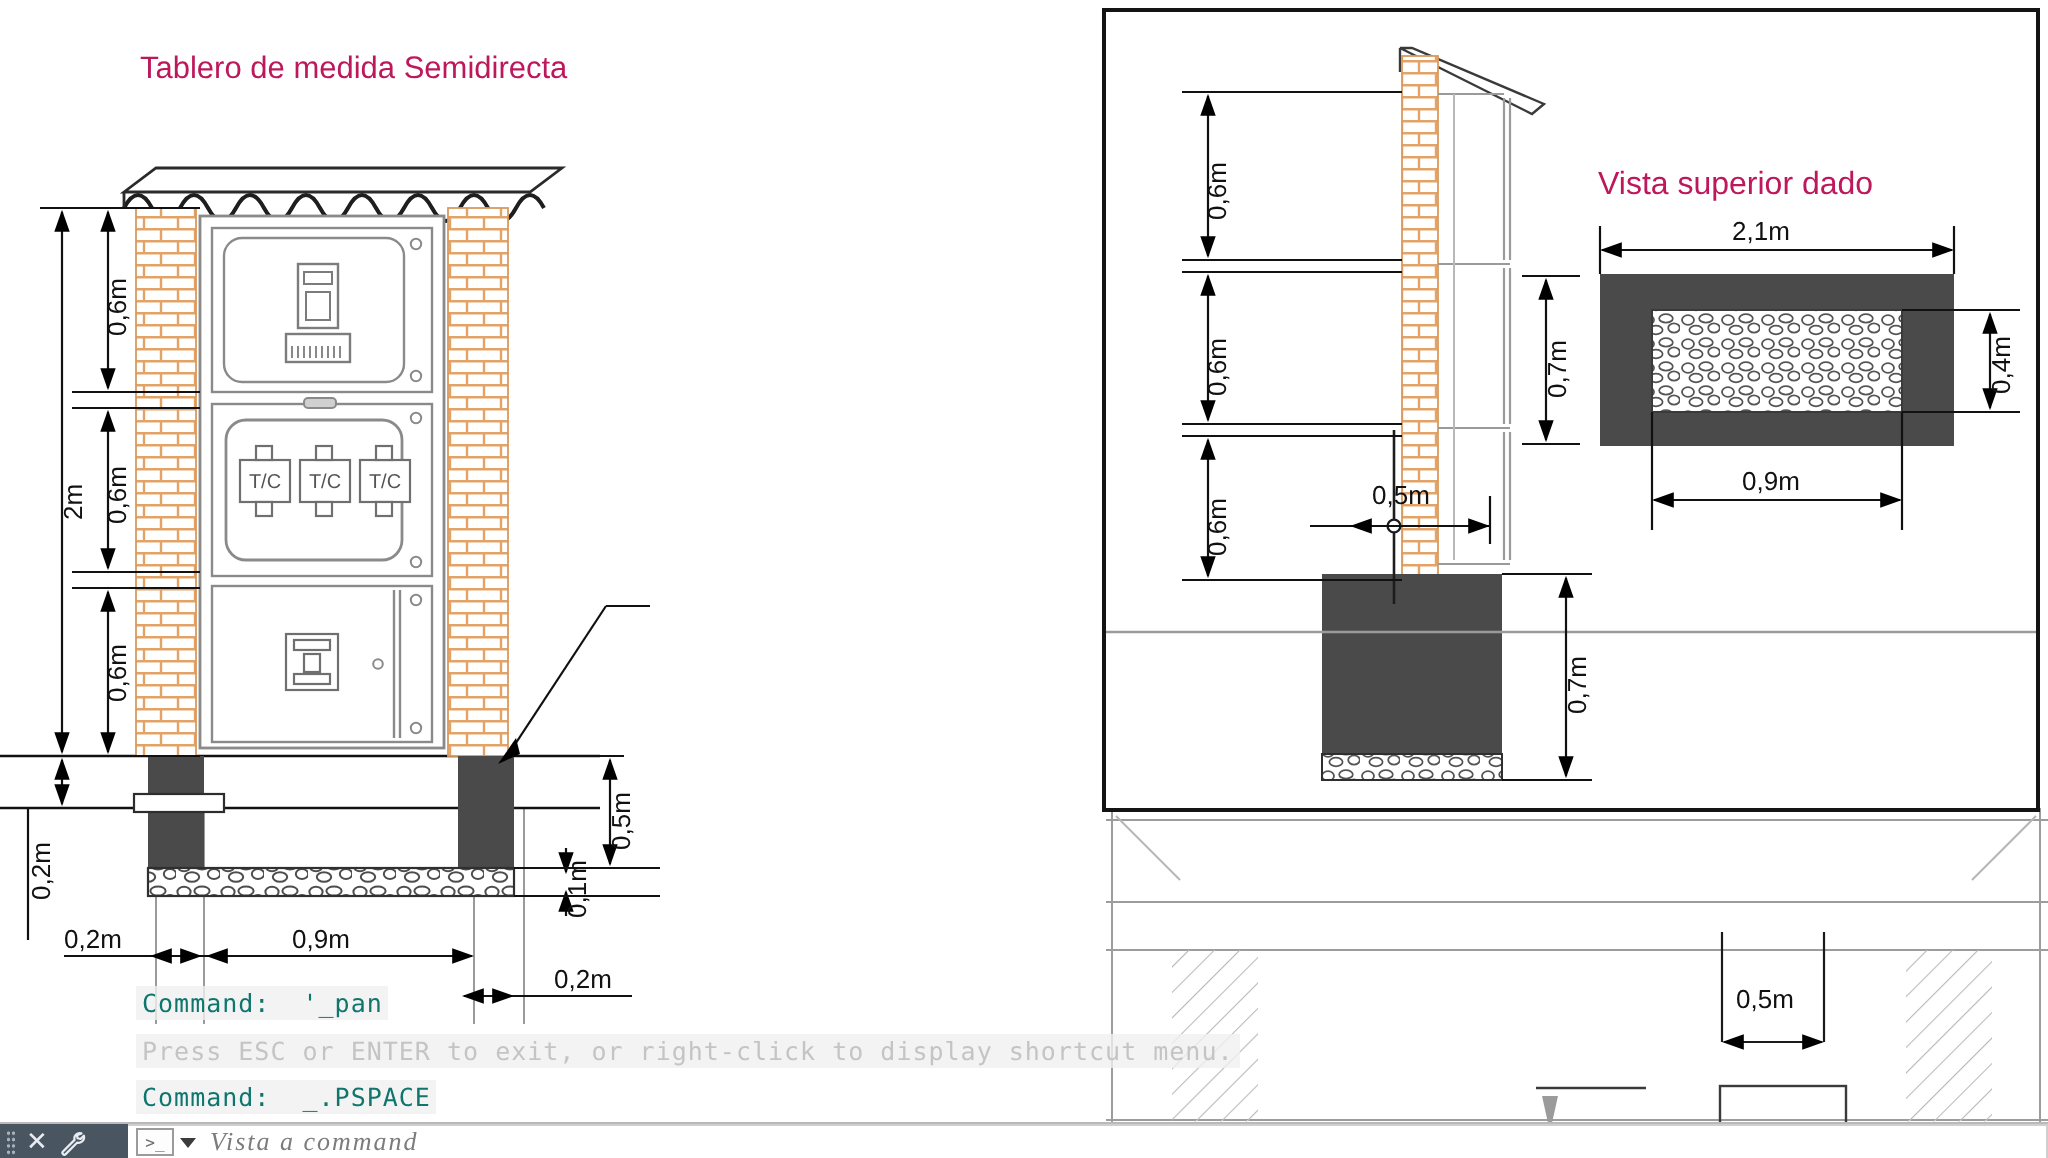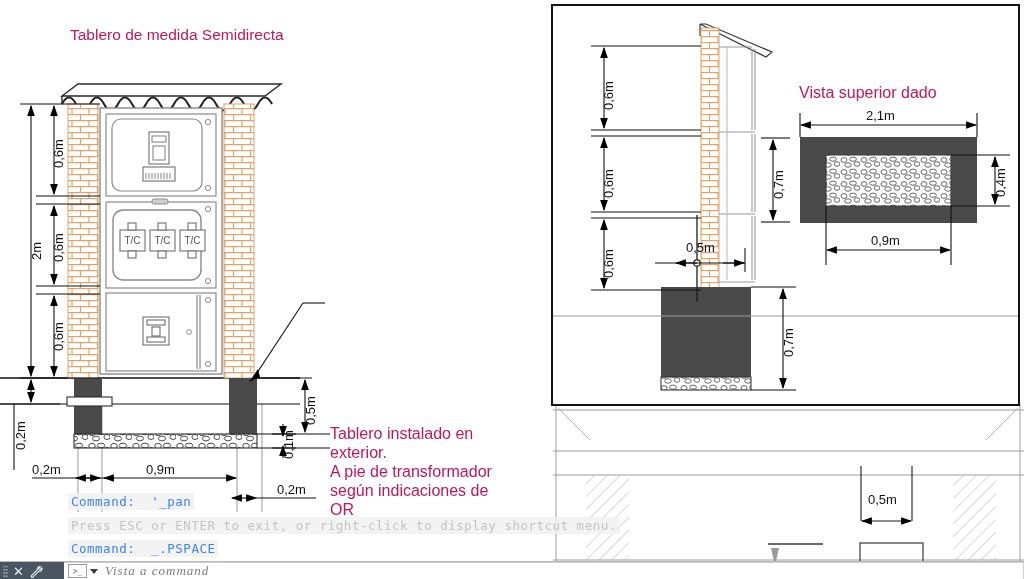--- a/index.html
+++ b/index.html
@@ -17,21 +17,21 @@
   .layer { position: absolute; top: 0; left: 0; width: 1024px; height: 579px; }
   svg.layer { pointer-events: none; }
 
   
   .cmd-hist {
     position: absolute;
     left: 68px;
     font-family: "DejaVu Sans Mono", monospace;
     font-size: 12.5px;
     letter-spacing: 0.5px;
-    color: #3b82f6;
+    color: #0f766e;
     background: rgba(240,240,240,0.80);
     white-space: pre;
     padding: 1px 3px;
   }
   .cmd-hist.l1 { top: 493px; }
   .cmd-hist.l2 { top: 517px; color:#c4c4c4; }
   .cmd-hist.l3 { top: 540px; }
 
   
   #cmdbar {
@@ -339,21 +339,20 @@
     <g stroke="#111" stroke-width="1.1" fill="none">
       <line x1="253" y1="379" x2="303" y2="303"></line>
       <line x1="303" y1="303" x2="325" y2="303"></line>
       <path d="M249,382 L258,369 L260,377 z" fill="#000" stroke="none"></path>
     </g>
   </svg>
 
   <div class="dtext t17" style="left:70px; top:26px;"><span>Tablero de medida Semidirecta</span><br></div>
 
 
-  <div class="dtext t15" style="left:330px; top:425px;"><span>Tablero instalado en</span><br><span>exterior.</span><br><span>A pie de transformador</span><br><span>según indicaciones de</span><br><span>OR</span></div>
 
   <div class="dim vert" style="left:51px; top:168px;">0,6m</div>
   <div class="dim vert" style="left:51px; top:262px;">0,6m</div>
   <div class="dim vert" style="left:51px; top:351px;">0,6m</div>
   <div class="dim vert" style="left:29px; top:260px;">2m</div>
   <div class="dim vert" style="left:13px; top:450px;">0,2m</div>
   <div class="dim vert" style="left:303px; top:425px;">0,5m</div>
   <div class="dim vert" style="left:281px; top:459px;">0,1m</div>
 
   <div class="dim" style="left:32px; top:462px;">0,2m</div>

